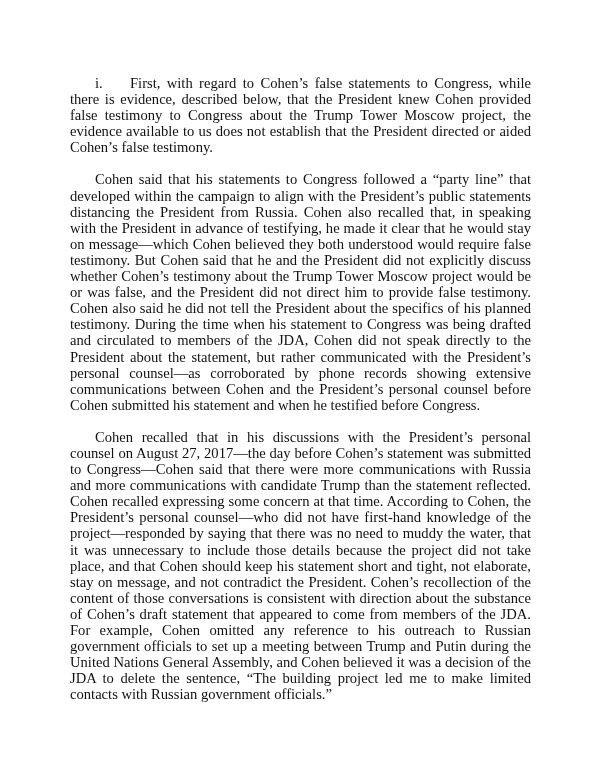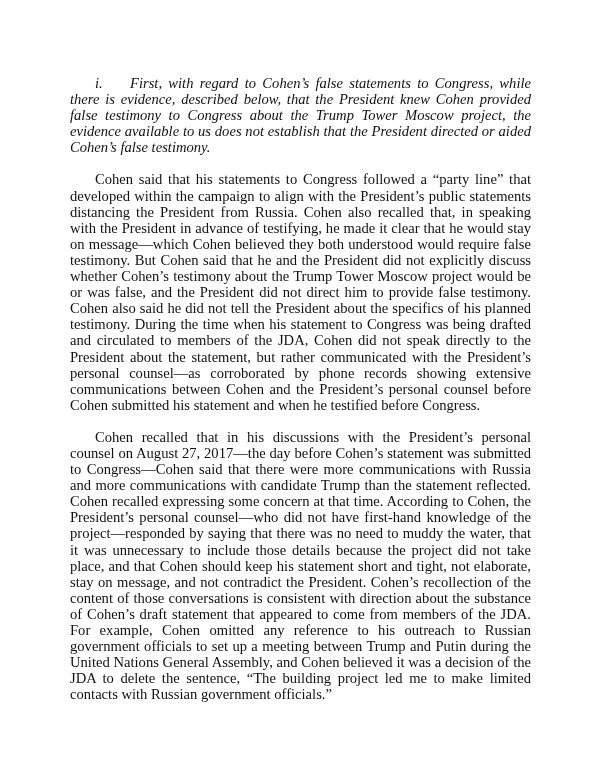--- a/index.html
+++ b/index.html
@@ -23,21 +23,20 @@
     }
     p {
       margin: 0 0 16px 0;
       font-size: 14.6px;
       line-height: 16.1px;
       text-align: justify;
       text-indent: 25px;
     }
     p.item {
       text-indent: 25px;
-      font-style: italic;
     }
     .marker {
       display: inline-block;
       width: 35px;
       text-indent: 0;
     }
   </style>
 </head>
 <body>
 

